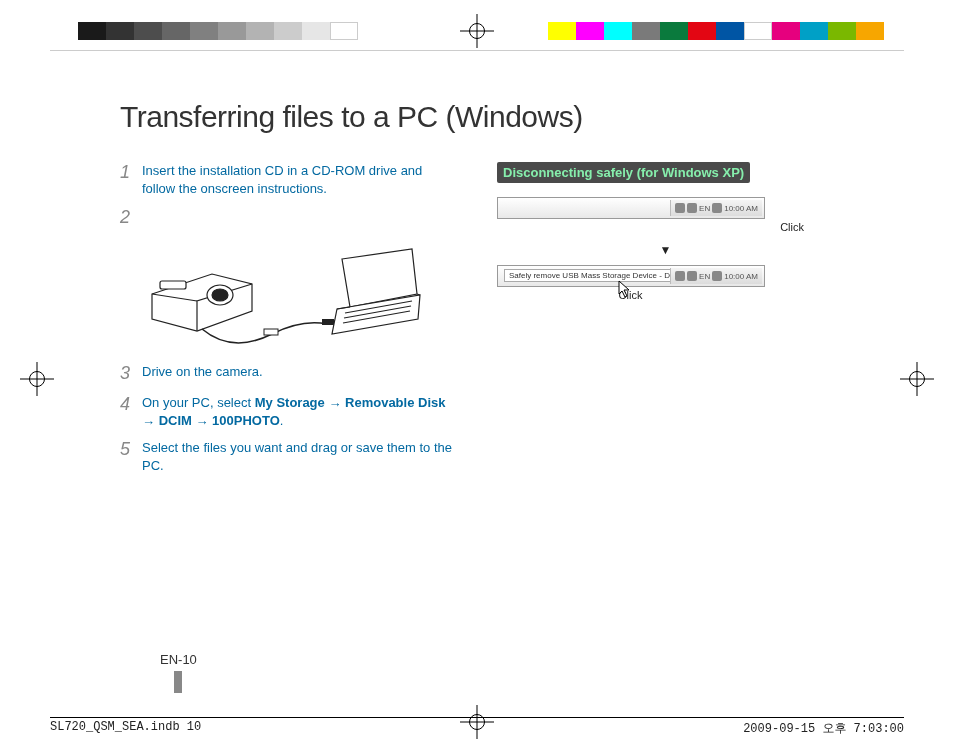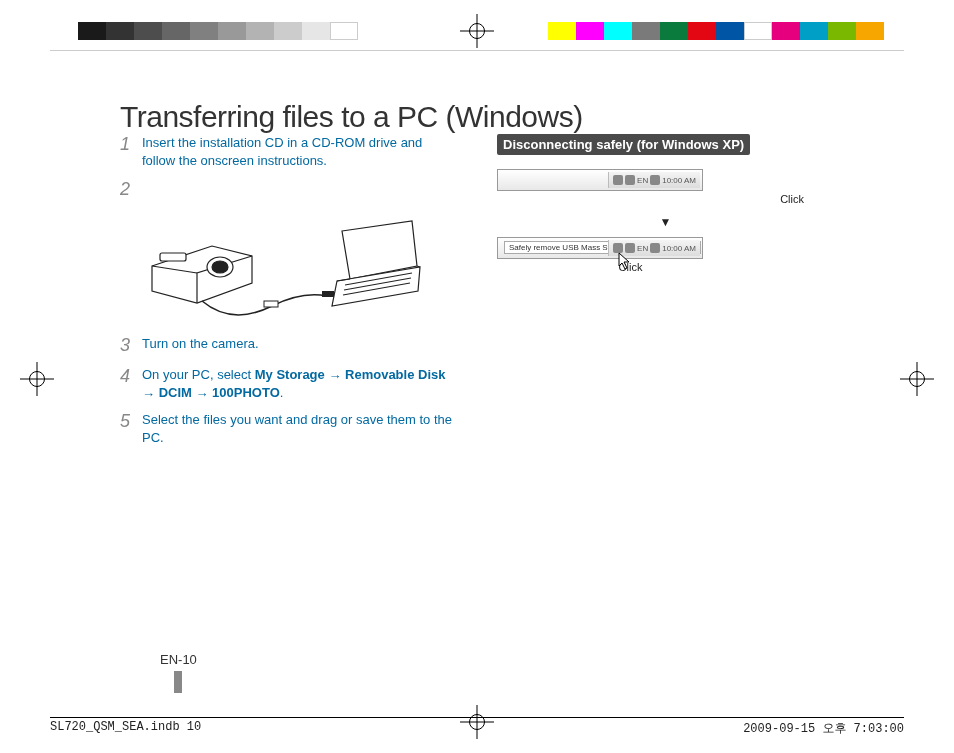--- a/index.html
+++ b/index.html
@@ -35,20 +35,21 @@
     left: 50px; right: 50px; top: 60px; bottom: 60px;
     padding: 40px 70px 30px 70px;
   }
 
   h1 {
     font-family: Arial, Helvetica, sans-serif;
     font-weight: 400;
     font-size: 30px;
     color: #333;
     letter-spacing: -0.5px;
+    margin-bottom: 28px;
   }
 
   .columns { display: flex; gap: 40px; }
   .col { flex: 1; }
 
   .step { display: flex; margin-bottom: 10px; }
   .stepnum {
     font-style: italic;
     color: #888;
     font-size: 18px;
@@ -66,30 +67,30 @@
 
   .illus {
     margin: 8px 0 14px 22px;
     width: 280px; height: 110px;
     position: relative;
   }
 
   .box-label {
     display: inline-block;
     background: #4a4a4a;
-    color: #ffffff;
+    color: #86efac;
     font-size: 13px;
     font-weight: bold;
     padding: 3px 6px;
     border-radius: 2px;
     margin-bottom: 14px;
   }
 
   .taskbar {
-    width: 206px; height: 22px;
+    width: 268px; height: 22px;
     border: 1px solid #999;
     background: linear-gradient(#fff,#e8e8e8);
     position: relative;
     margin-bottom: 2px;
   }
   .taskbar .tray {
     position:absolute; right:2px; top:2px; bottom:2px;
     display:flex; align-items:center; gap:2px;
     font-size:8px; color:#555;
     background:linear-gradient(#f4f4f4,#dcdcdc);
@@ -214,21 +215,21 @@
 
             <line x1="203" y1="74" x2="270" y2="62"></line>
             <line x1="202" y1="79" x2="269" y2="67"></line>
             <line x1="201" y1="84" x2="268" y2="72"></line>
           </g>
         </svg>
       </div>
 
       <div class="step">
         <div class="stepnum">3</div>
-        <div class="steptext">Turn on the camera.</div>
+        <div class="steptext">Drive on the camera.</div>
       </div>
 
       <div class="step">
         <div class="stepnum">4</div>
         <div class="steptext">
           <span>On your PC, select </span><b>My Storage</b><span> → </span><b>Removable Disk</b><span> → </span><b>DCIM</b><span> → </span><b>100PHOTO</b><span>.</span>
         </div>
       </div>
 
       <div class="step">

